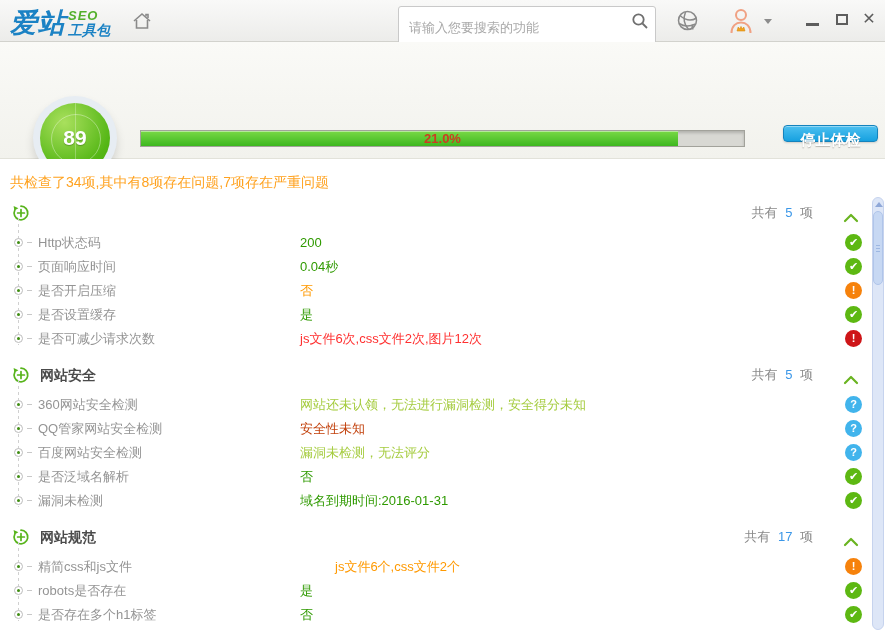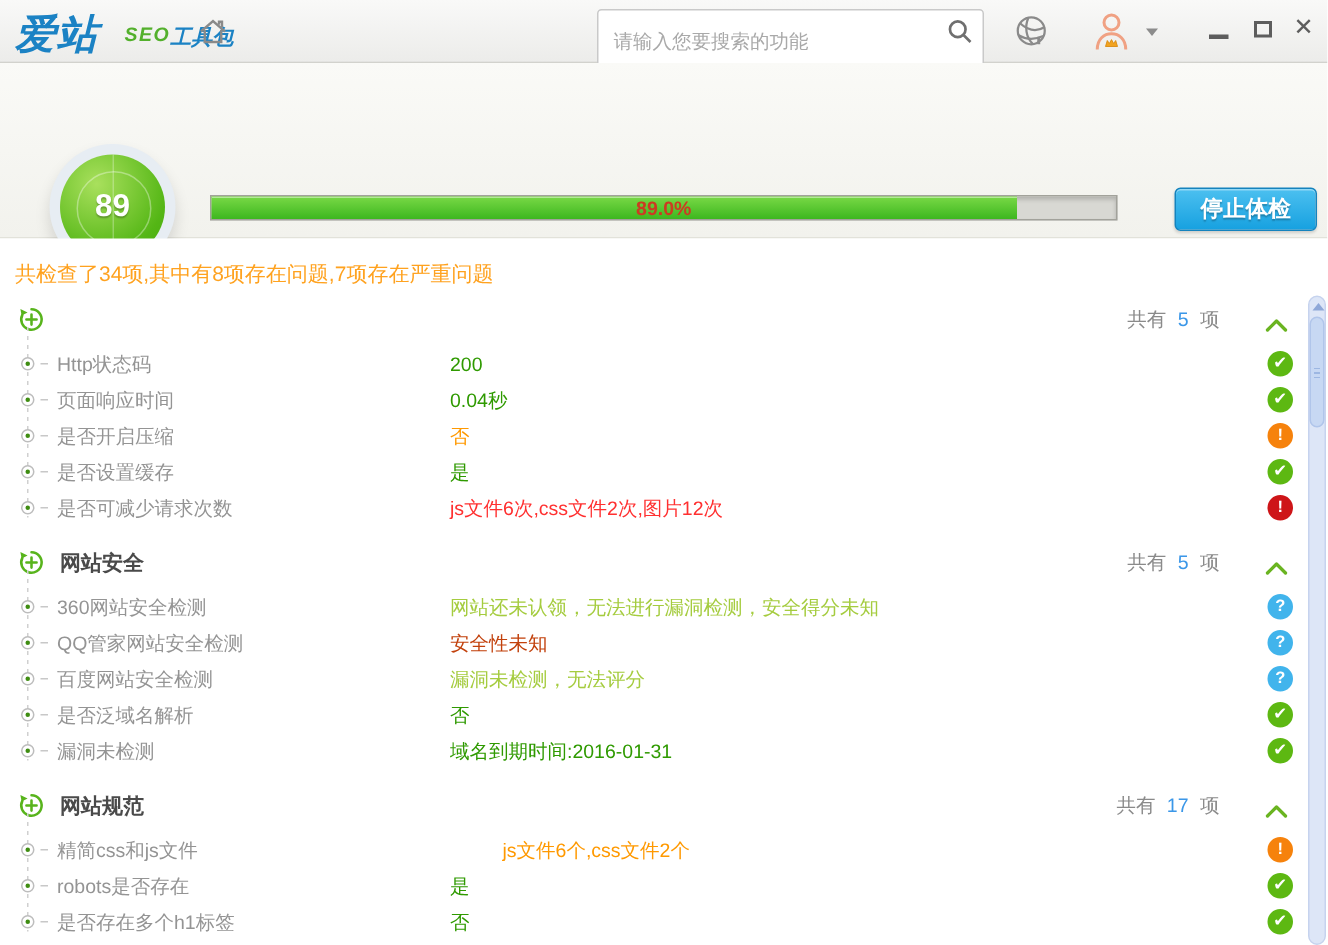--- a/index.html
+++ b/index.html
@@ -5,21 +5,21 @@
   * { margin:0; padding:0; box-sizing:border-box; }
   html,body { width:885px; height:630px; overflow:hidden; }
   body { font-family:"Liberation Sans","DejaVu Sans",sans-serif; background:#ffffff; position:relative; }
   .app { position:absolute; inset:0; width:885px; height:630px; background:#fff; }
 
   
   .titlebar { position:absolute; left:0; top:0; width:885px; height:42px;
     background:linear-gradient(#f9f9f8,#ececea); border-bottom:1px solid #d2d2cd; }
   .logo { position:absolute; left:10px; top:5px; display:flex; align-items:center; cursor:default; }
   .logo-main { font-size:27px; font-weight:bold; font-style:italic; color:#1b82c4; letter-spacing:1px; }
-  .logo-stack { display:flex; margin-left:17px; line-height:1; }
+  .logo-stack { display:flex; flex-direction:column; margin-left:2px; line-height:1; }
   .logo-seo { font-size:13px; font-weight:bold; font-style:italic; color:#53b02c; letter-spacing:1px; }
   .logo-suffix { font-size:14px; font-weight:bold; font-style:italic; color:#1b82c4; margin-top:1px; }
   .home-btn { position:absolute; left:131px; top:10px; width:22px; height:22px; cursor:pointer; }
   .searchbox { position:absolute; left:398px; top:6px; width:258px; height:42px; }
   .searchbox input { width:100%; height:100%; border:1px solid #c9c9c9; border-radius:3px;
     padding:0 32px 0 10px; font-size:13px; color:#444; background:#fff; outline:none;
     font-family:"Liberation Sans","DejaVu Sans",sans-serif; }
   .searchbox input::placeholder { color:#a9a9a9; }
   .search-icon { position:absolute; right:7px; top:6px; width:18px; height:18px; cursor:pointer; }
   .globe-btn { position:absolute; left:676px; top:9px; width:24px; height:24px; cursor:pointer; }
@@ -45,21 +45,21 @@
   .score-inner::after { content:""; position:absolute; left:50%; top:0; width:1px; height:100%;
     background:rgba(255,255,255,0.28); }
   .score-num { font-size:21px; font-weight:bold; color:#fff; text-shadow:0 1px 1px rgba(0,0,0,0.25); position:relative; z-index:2; }
 
   .progress-track { position:absolute; left:140px; top:88px; width:605px; height:17px;
     border:1px solid #a2a29b; background:#d8d8d3; box-shadow:inset 0 2px 3px rgba(0,0,0,0.18); }
   .progress-fill { height:100%; background:linear-gradient(#79d946,#3db71f); box-shadow:inset 0 1px 0 rgba(255,255,255,0.45); }
   .progress-label { position:absolute; left:0; top:0; width:100%; height:100%; display:flex;
     align-items:center; justify-content:center; font-size:13px; font-weight:bold; }
 
-  .stop-btn { position:absolute; left:783px; top:83px; width:95px; height:29px; border-radius:4px;
+  .stop-btn { position:absolute; left:783px; top:83px; width:95px; height:17px; border-radius:4px;
     border:1px solid #1583bd; background:linear-gradient(#4cc0f0,#17a1e0); color:#fff;
     font-size:15px; font-weight:bold; text-align:center; line-height:27px; cursor:pointer;
     text-shadow:0 1px 1px rgba(0,0,0,0.25);
     box-shadow:inset 0 1px 0 rgba(255,255,255,0.4), 0 1px 2px rgba(0,0,0,0.15); }
 
   .status-line { position:absolute; left:140px; top:128px; font-size:14px; color:#c6c5b6; }
 
   
   .content { position:absolute; left:0; top:159px; width:885px; bottom:0; background:#fff; overflow:hidden; }
   .summary { margin:12px 0 0 10px; height:22px; font-size:14px; line-height:22px; }
@@ -159,21 +159,21 @@
   </div>
 
   <div class="panel">
     <div class="score-badge">
       <div class="score-inner">
         <span class="score-num">89</span>
       </div>
     </div>
     <div class="progress-track">
       <div class="progress-fill" style="width: 89%;"></div>
-      <div class="progress-label" style="color: rgb(204, 59, 34);">89.0%</div>
+      <div class="progress-label" style="color: rgb(204, 59, 34);">21.0%</div>
     </div>
     <div class="stop-btn">停止体检</div>
     <div class="status-line">正在检查百度site出图率【个别项目检查耗时较长，请耐心等待】</div>
   </div>
 
   <div class="content">
     <div class="summary" style="color: rgb(255, 162, 31);">共检查了34项,其中有8项存在问题,7项存在严重问题</div>
     <div id="sections">
   <div class="section">
     <div class="section-header">

